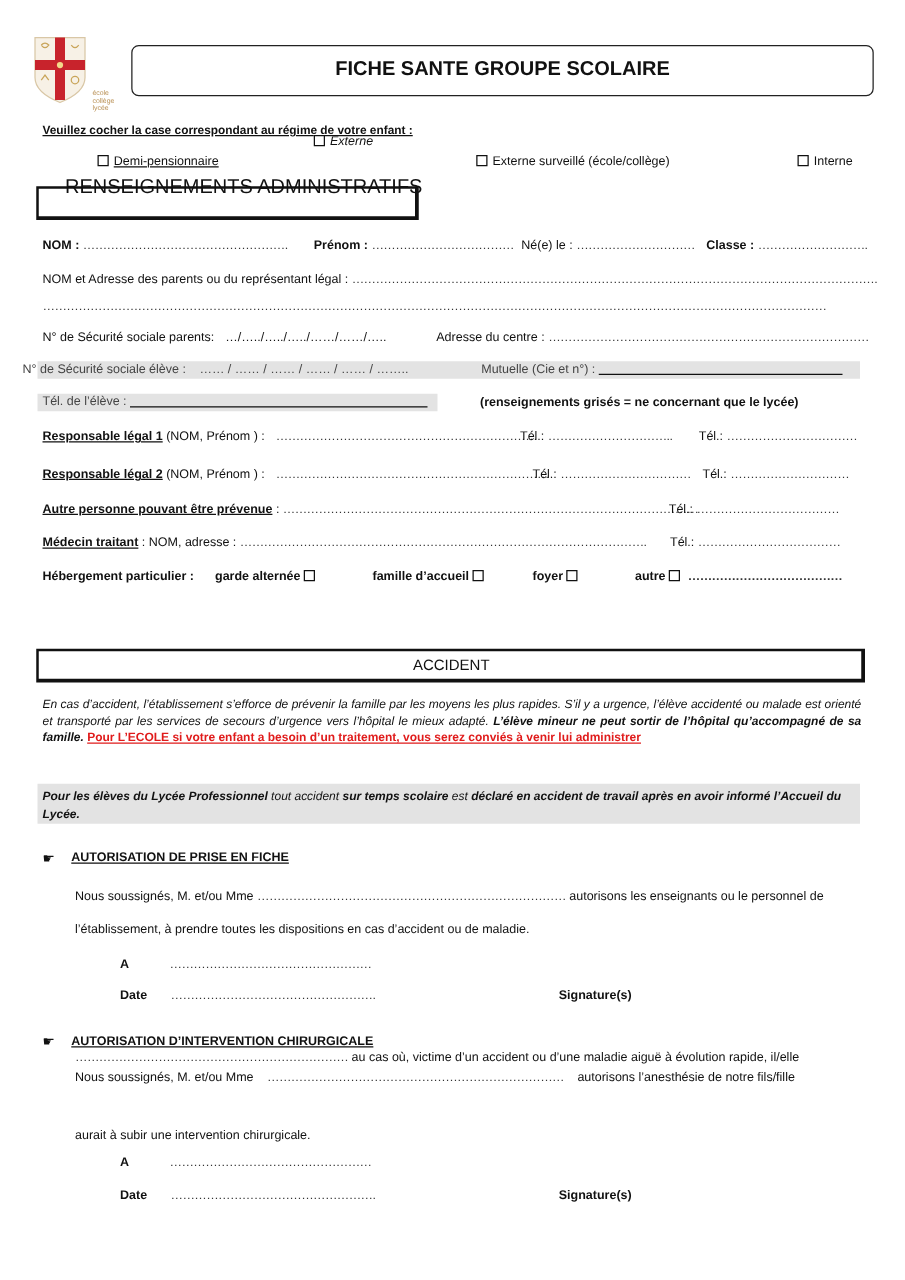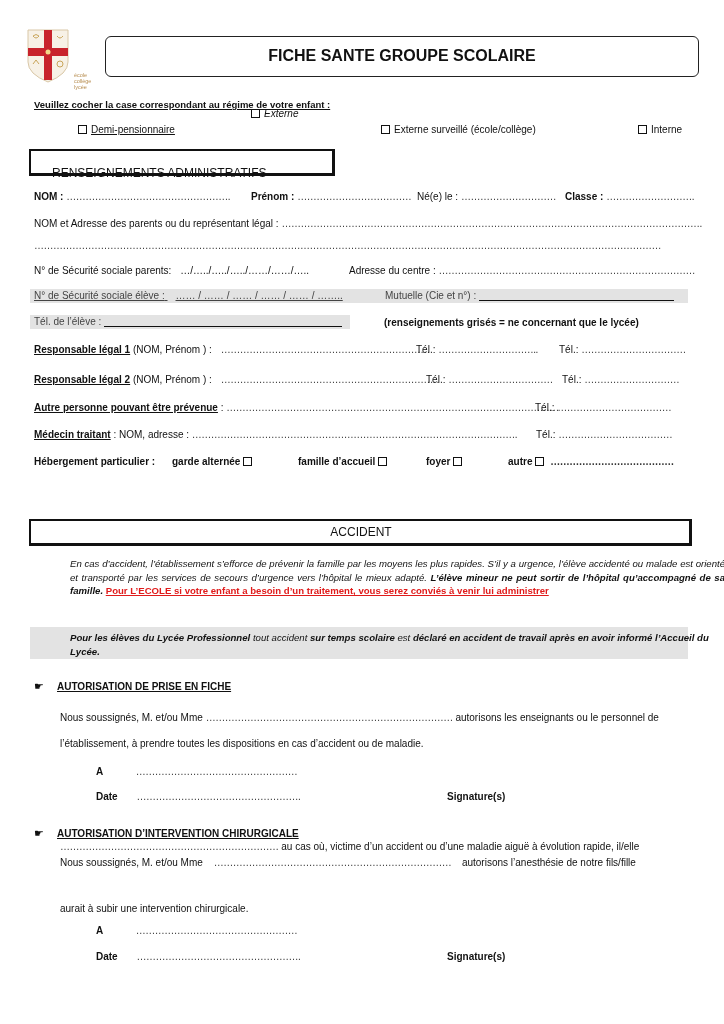--- a/index.html
+++ b/index.html
@@ -16,21 +16,21 @@
   .line { display:inline-block; border-bottom:1px solid #111; vertical-align:-2px; }
   .field { cursor:text; }
 
   
   #logo { left:26px; top:28px; width:44px; height:56px; }
   #logo-text { left:74px; top:72px; font-size:5.5px; line-height:6px; color:#b78d50; white-space:normal; width:30px; }
 
   #title-box { left:105px; top:36px; width:592px; height:39px; border:1.3px solid #222; border-radius:6px; }
   #title { left:105px; top:47px; width:594px; text-align:center; font-size:16px; font-weight:bold; }
 
-  .para { position:absolute; white-space:normal; line-height:13.5px; font-size:10px;margin-left:36px; }
+  .para { position:absolute; white-space:normal; line-height:13.5px; font-size:10px; }
   .sig-row { position:absolute; font-size:10px; font-weight:bold; }
 </style>
 </head>
 <body>
 
 <div class="abs" id="logo">
   <svg width="44" height="56" viewBox="0 0 44 56">
     <path d="M2 2 H42 V34 Q42 46 22 54 Q2 46 2 34 Z" fill="#f7f1e6" stroke="#d9c7a6" stroke-width="1"></path>
     <rect x="18" y="2" width="8" height="50" fill="#c8232c"></rect>
     <rect x="2" y="20" width="40" height="8" fill="#c8232c"></rect>
@@ -58,21 +58,21 @@
   <span class="cb"></span><span>Externe</span>
 </div>
 <div class="abs" style="left:381px;top:124px;">
   <span class="cb"></span><span>Externe surveillé (école/collège)</span>
 </div>
 <div class="abs" style="left:638px;top:124px;">
   <span class="cb"></span><span>Interne</span>
 </div>
 
 <div class="abs" style="left:29px;top:149px;width:301px;height:22px;border:2px solid #111;border-right-width:3px;border-bottom-width:3px;"></div>
-<div class="abs" style="left:52px;top:166px;font-size:12px;">RENSEIGNEMENTS ADMINISTRATIFS</div>
+<div class="abs" style="left:52px;top:141px;font-size:16px;">RENSEIGNEMENTS ADMINISTRATIFS</div>
 
 <div class="abs" style="left:34px;top:191px;">
   <span class="b">NOM :</span>
   <span class="dots field">…………………………………………….</span>
 </div>
 <div class="abs" style="left:251px;top:191px;">
   <span class="b">Prénom :</span>
   <span class="dots field">………………………………</span>
 </div>
 <div class="abs" style="left:417px;top:191px;">
@@ -93,21 +93,21 @@
 <div class="abs" style="left:34px;top:265px;">
   <span>N° de Sécurité sociale parents:</span>
   <span class="field" style="margin-left:6px;">…/…../…../…../……/……/…..</span>
 </div>
 <div class="abs" style="left:349px;top:265px;">
   <span>Adresse du centre :</span>
   <span class="dots field">………………………………………………………………………</span>
 </div>
 
 <div class="grey" style="left:30px;top:289px;width:658px;height:14px;"></div>
-<div class="abs" style="left:34px;top:290px;color:#444;text-decoration:underline;">
+<div class="abs" style="left:18px;top:290px;color:#444;">
   <span>N° de Sécurité sociale élève :</span>
   <span class="field" style="margin-left:8px;">…… / …… / …… / …… / …… / ……..</span>
 </div>
 <div class="abs" style="left:385px;top:290px;color:#444;">
   <span>Mutuelle (Cie et n°) :</span>
   <span class="line field" style="width:195px;"></span>
 </div>
 
 <div class="grey" style="left:30px;top:315px;width:320px;height:14px;"></div>
 <div class="abs" style="left:34px;top:316px;color:#444;">

